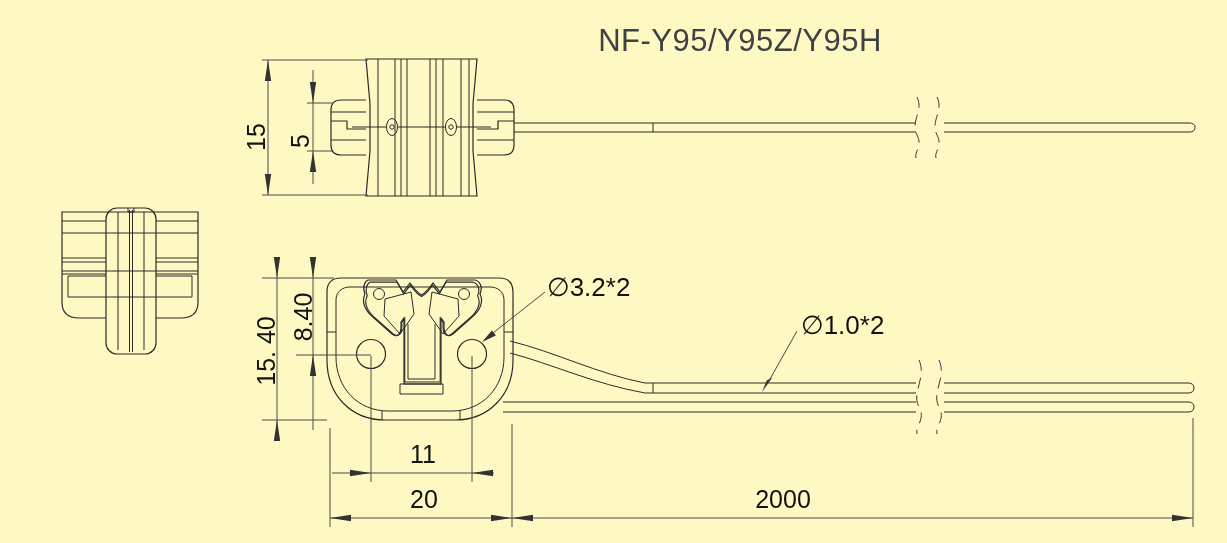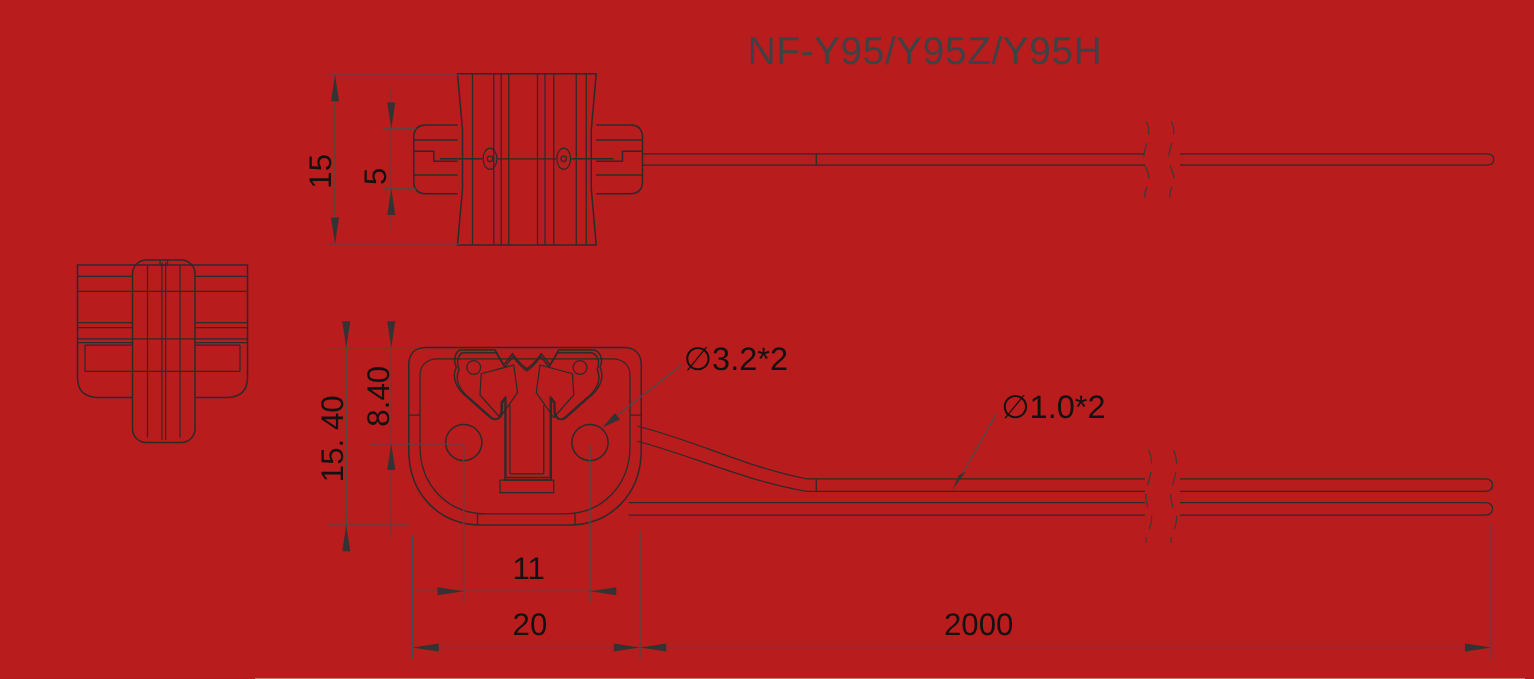--- a/index.html
+++ b/index.html
@@ -1,19 +1,19 @@
 <!DOCTYPE html>
 <html><head>
 <meta charset="utf-8">
 <style>
   html,body{margin:0;padding:0;background:#ffffff;}
   .sheet{
     position:relative;
     width:1227px;height:543px;
-    background:#b91c1c;
+    background:#fef9c3;
     font-family:"Liberation Sans", sans-serif;
     overflow:hidden;
   }
   svg{position:absolute;left:0;top:0;}
   .part{fill:none;stroke:#2b2b2b;stroke-width:1.2;}
   .part-thin{fill:none;stroke:#2b2b2b;stroke-width:1;}
   .dimline{fill:none;stroke:#4a4a4a;stroke-width:1;}
   .arrow{fill:#333333;stroke:none;}
   .brk{fill:none;stroke:#3a3a3a;stroke-width:1;stroke-dasharray:11 7;}
   .dim{font:25px "Liberation Sans", sans-serif;fill:#121212;}

